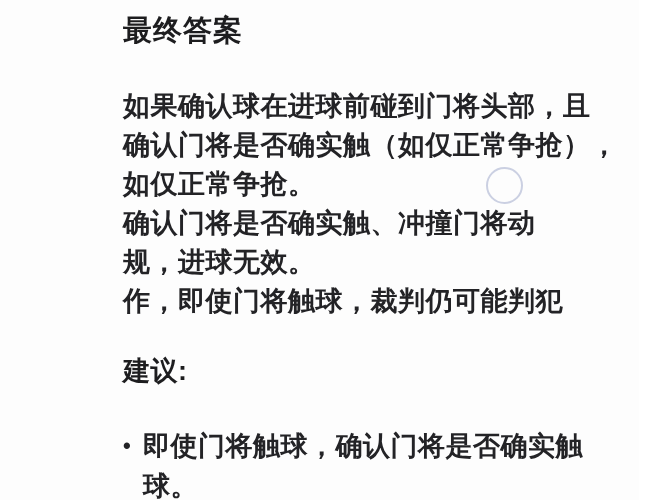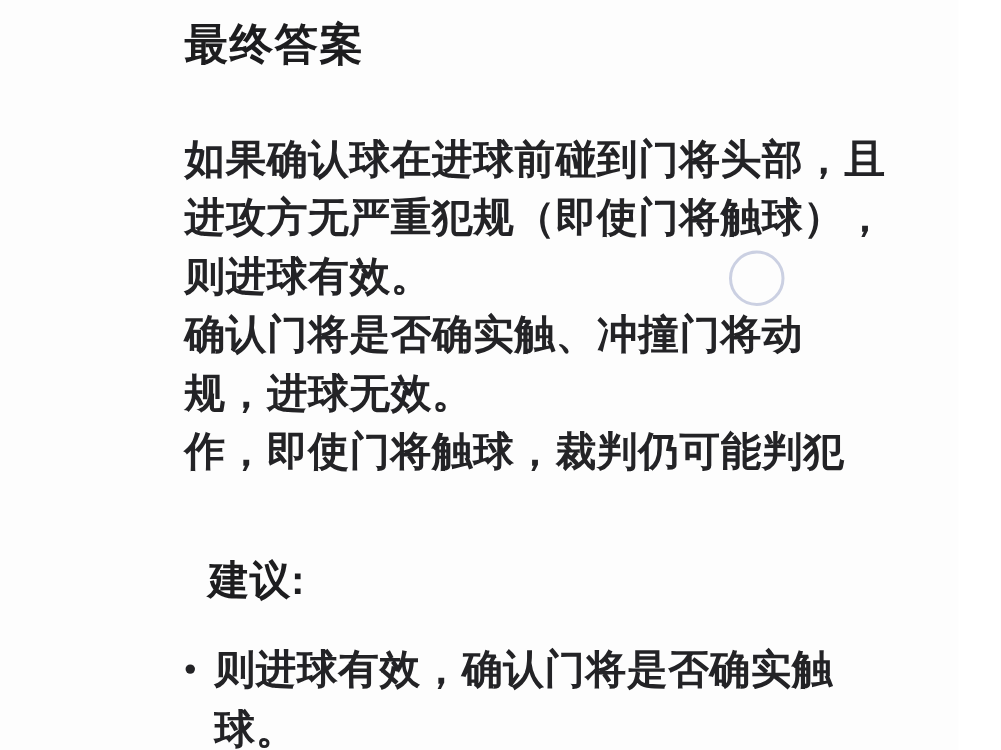--- a/index.html
+++ b/index.html
@@ -40,21 +40,21 @@
     letter-spacing: 0.5px;
     color: #232326;
   }
   .para .line {
     white-space: nowrap;
   }
   .subheading {
     position: absolute;
     left: 123px;
     top: 352px;
-    margin: 16px;
+    margin: 0;
     font-size: 27px;
     font-weight: 700;
     line-height: 39px;
     letter-spacing: 0.5px;
     color: #1d1d1f;
     white-space: nowrap;
   }
   .bullets {
     position: absolute;
     left: 123px;
@@ -94,34 +94,34 @@
 </style>
 </head>
 <body>
 
 <div class="canvas">
 
   <h2 class="heading">最终答案</h2>
 
   <div class="para">
     <div class="line">如果确认球在进球前碰到门将头部，且</div>
-    <div class="line">进攻方无严重犯规（即使门将触球），</div>
-    <div class="line">则进球有效。</div>
+    <div class="line">确认门将是否确实触（如仅正常争抢），</div>
+    <div class="line">如仅正常争抢。</div>
     <div class="line">确认门将是否确实触、冲撞门将动</div>
     <div class="line">规，进球无效。</div>
     <div class="line">作，即使门将触球，裁判仍可能判犯</div>
   </div>
 
   <h3 class="subheading">建议:</h3>
 
   <ul class="bullets">
     <li>
       <span class="bullet-marker">•</span>
       <span class="item-text">
-        <span class="l">则进球有效，确认门将是否确实触</span><br>
+        <span class="l">即使门将触球，确认门将是否确实触</span><br>
         <span class="l">球。</span>
       </span>
     </li>
   </ul>
 
   <div class="spinner-ring"></div>
 
 </div>
 
 </body></html>

